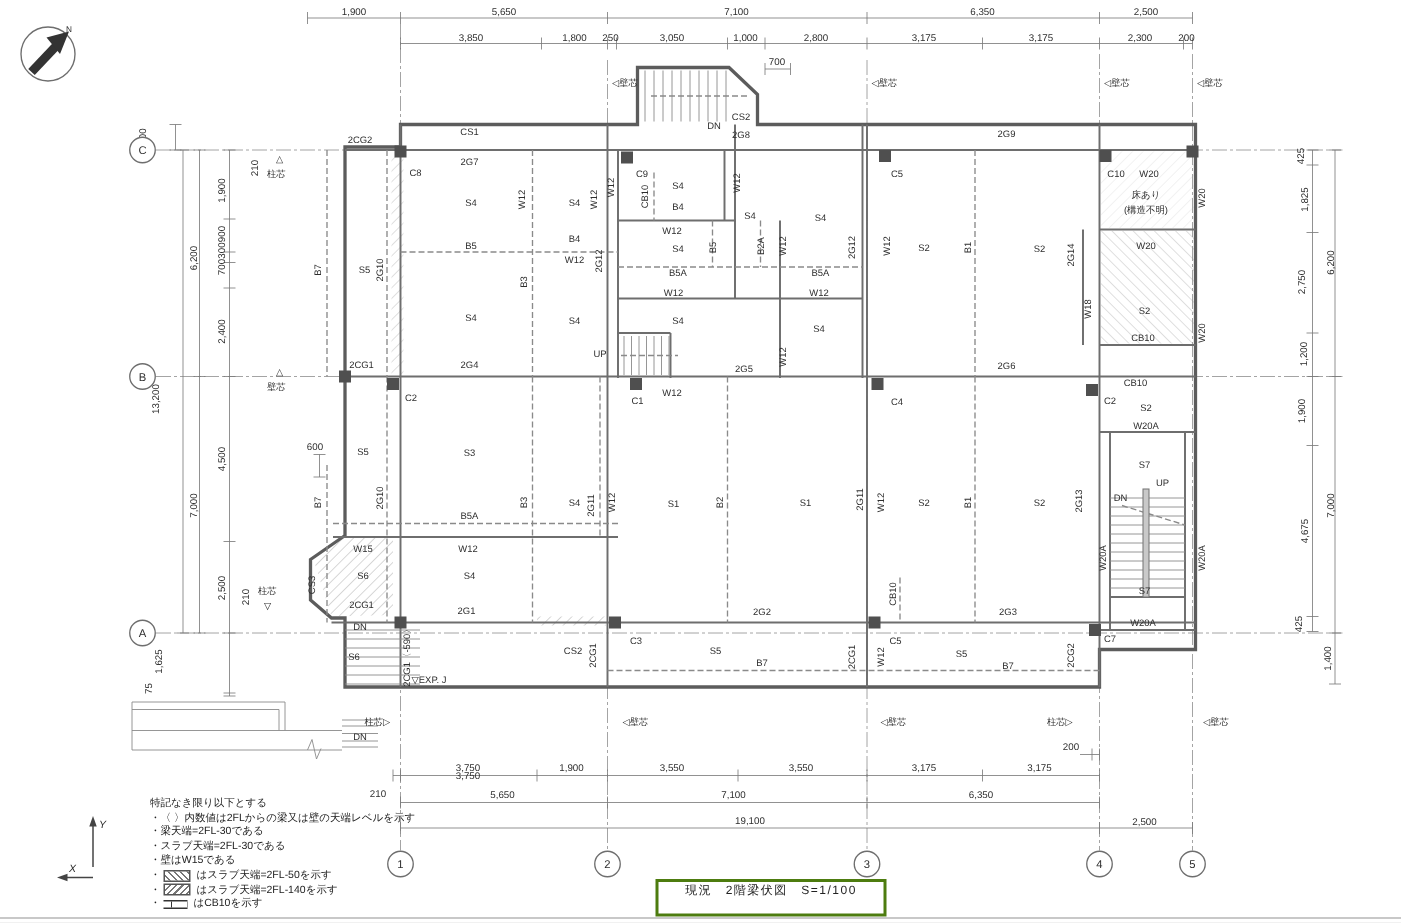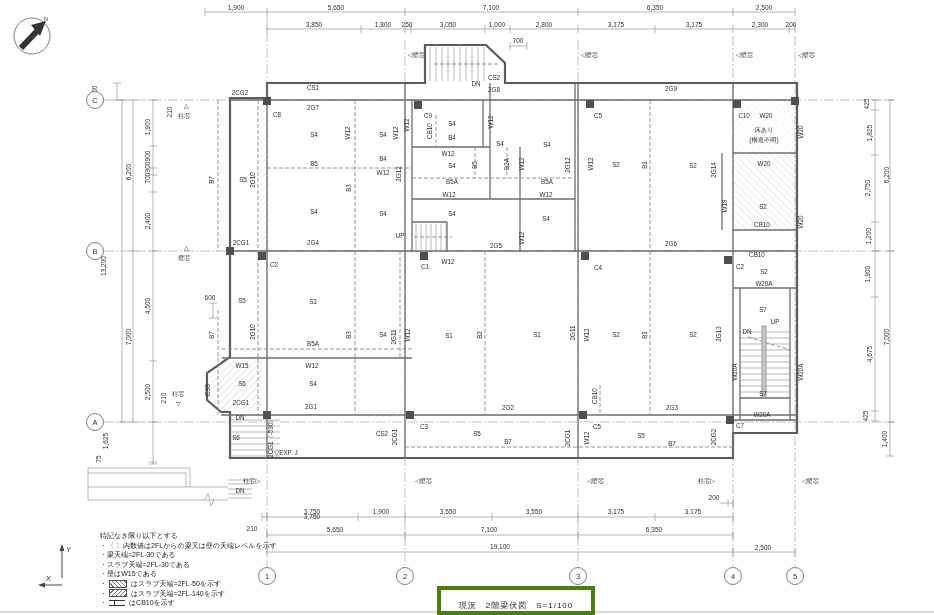--- a/index.html
+++ b/index.html
@@ -21,22 +21,22 @@
   .stp{stroke:#8a8a8a;stroke-width:0.6;fill:none;}
   .col{fill:#4f4f4f;}
   .gc{fill:#ffffff;stroke:#6e6e6e;stroke-width:0.9;}
   .notes{position:absolute;left:100px;top:531px;font-size:7px;line-height:9.6px;color:#222;}
   .notes .row{display:flex;align-items:center;white-space:pre;}
   .sw{display:inline-block;width:16px;height:6px;margin:0 2px;border:0.5px solid #555;}
   .sw1{background:repeating-linear-gradient(45deg,#fff 0 2px,#777 2px 3px);}
   .sw2{background:repeating-linear-gradient(135deg,#fff 0 2px,#777 2px 3px);}
   .sw3{border:none;border-top:1px solid #333;border-bottom:1px solid #333;height:4px;
        background:repeating-linear-gradient(90deg,transparent 0 5px,#333 5px 6px,transparent 6px 11px);}
-  .titleblock{position:absolute;left:437px;top:586px;width:150px;height:21px;border:4px solid #4d7c0f;
-       display:flex;align-items:flex-end;justify-content:center;font-size:8px;color:#222;letter-spacing:1px;}
+  .titleblock{position:absolute;left:437px;top:586px;width:150px;height:21px;border:2px solid #4d7c0f;
+       display:flex;align-items:flex-start;justify-content:center;font-size:8px;color:#222;letter-spacing:1px;}
 </style>
 </head>
 <body>
 
 <div class="sheet">
 <svg id="plan-svg" width="934" height="615" viewBox="0 0 934 615">
   <defs>
     <pattern id="h1" width="5" height="5" patternTransform="rotate(45)" patternUnits="userSpaceOnUse">
       <line x1="0" y1="0" x2="0" y2="5" stroke="#9a9a9a" stroke-width="0.7"></line>
     </pattern>

